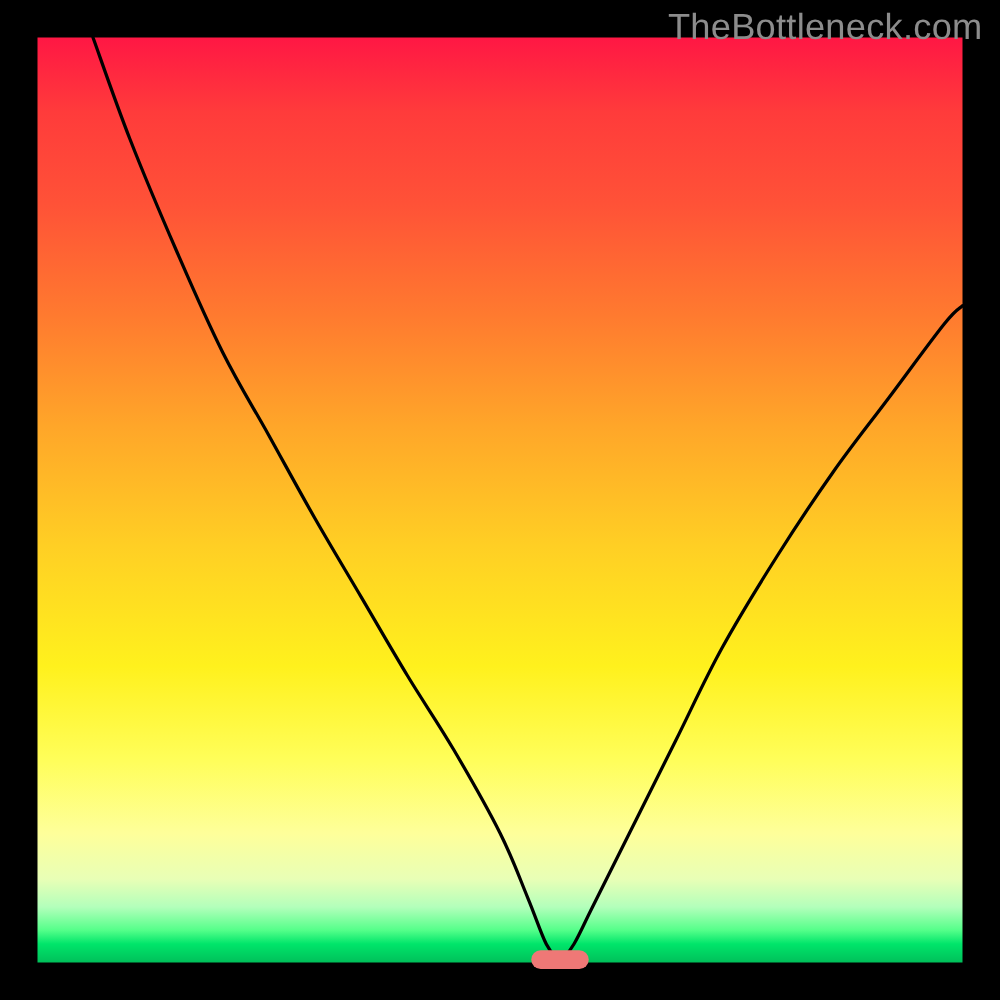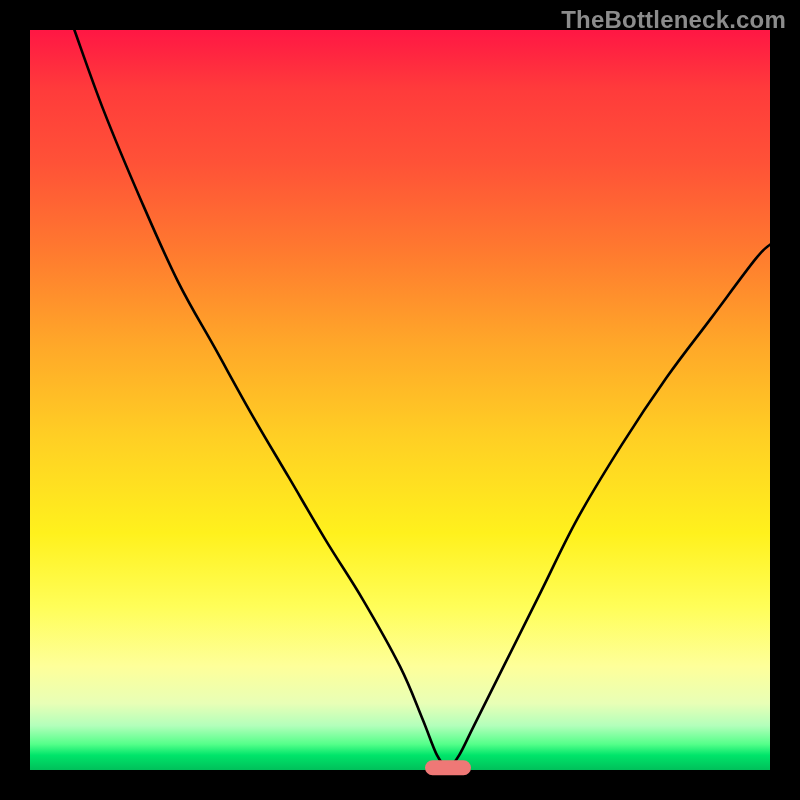--- a/index.html
+++ b/index.html
@@ -53,23 +53,23 @@
     bottom: 0;
     transform: translate(-50%, 35%);
     border-radius: 999px;
     background: #ef7876;
   }
   .watermark {
     position: absolute;
     top: 6px;
     right: 14px;
     color: #8c8c8c;
-    font-size: 24px;
+    font-size: 29px;
     letter-spacing: 0.2px;
-    font-weight: 700;
+    font-weight: 400;
     user-select: none;
   }
 </style>
 </head>
 <body>
 
 <div class="frame">
 
   <div class="plot-area">
 

